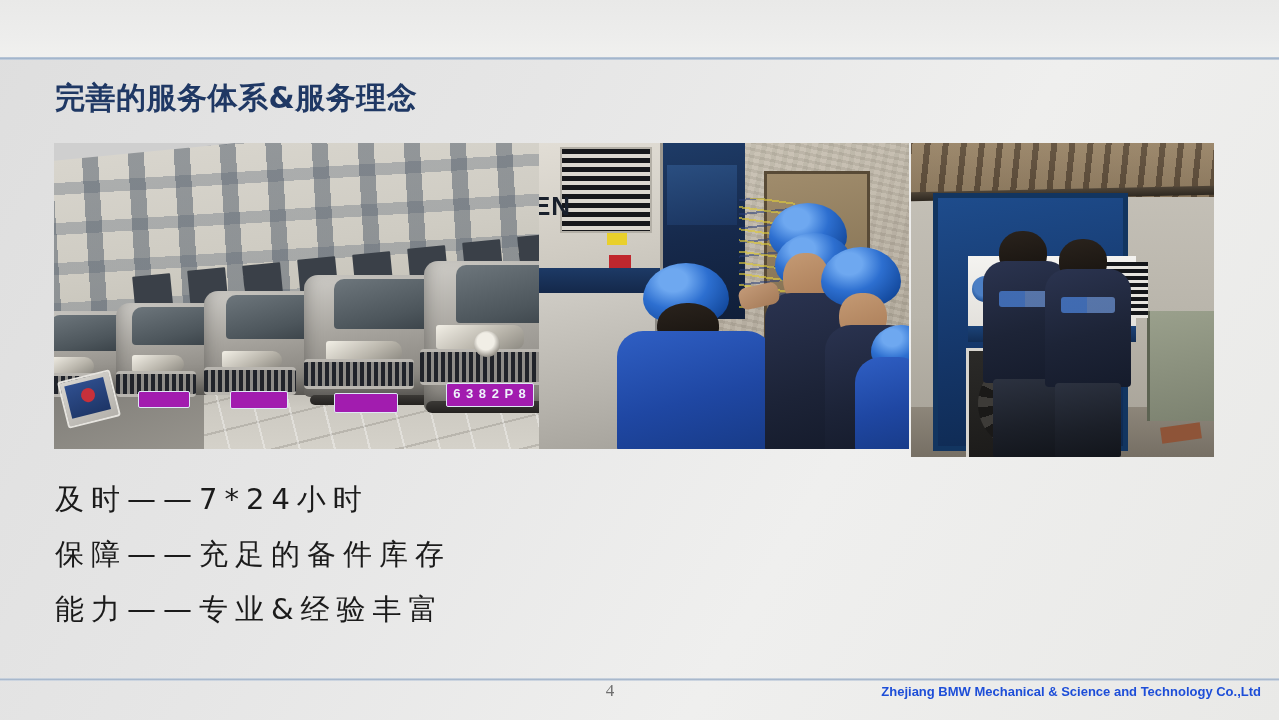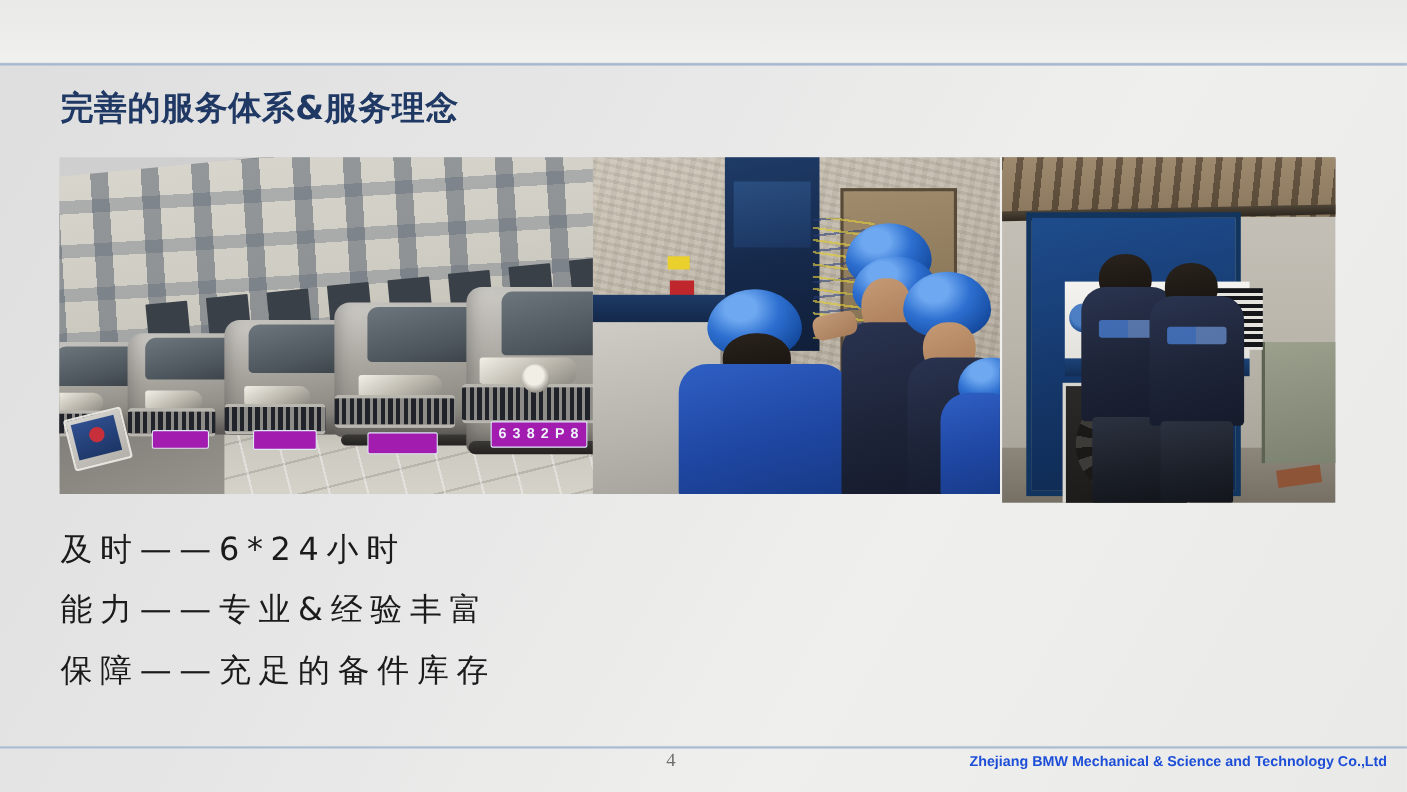--- a/index.html
+++ b/index.html
@@ -369,20 +369,24 @@
 
 <div class="photo ph2">
   <div class="p2-wall"></div>
   <div class="p2-wallnoise"></div>
 
   <div class="p2-door"></div>
   <div class="p2-unit2"></div>
   <div class="p2-unit2top"></div>
   <div class="p2-wires"></div>
 
+  <div class="p2-machine">
+    <div class="p2-louver"></div>
+    <div class="p2-en">EN</div>
+  </div>
   <div class="p2-ylwlbl"></div>
   <div class="p2-redlbl"></div>
   <div class="p2-blueband"></div>
   <div class="p2-cab"></div>
 
   <div class="helmet" style="left:104px;top:120px;width:86px;height:62px;"></div>
   <div class="head" style="left:118px;top:160px;width:62px;height:46px;background:linear-gradient(170deg,#2a231d,#15110d);"></div>
   <div class="worker-body wb-blue" style="left:78px;top:188px;width:156px;height:120px;"></div>
 
   <div class="helmet" style="left:230px;top:60px;width:78px;height:58px;"></div>
@@ -424,20 +428,20 @@
   <div class="legs" style="left:82px;top:236px;width:66px;height:78px;"></div>
 
   <div class="head" style="left:148px;top:96px;width:48px;height:44px;"></div>
   <div class="jacket" style="left:134px;top:126px;width:86px;height:118px;">
     <div class="jacket-logo" style="left:16px;top:28px;"></div>
   </div>
   <div class="legs" style="left:144px;top:240px;width:66px;height:74px;"></div>
 </div>
 
 <div class="body-lines">
-  <div class="body-line">及时——6*24小时</div>
+  <div class="body-line">及时——7*24小时</div>
+  <div class="body-line">保障——充足的备件库存</div>
   <div class="body-line">能力——专业&amp;经验丰富</div>
-  <div class="body-line">保障——充足的备件库存</div>
 </div>
 
 <div class="footer-rule"></div>
 <div class="page-number">4</div>
 <div class="footer-text">Zhejiang BMW Mechanical &amp; Science and Technology Co.,Ltd</div>
 
 </body></html>

